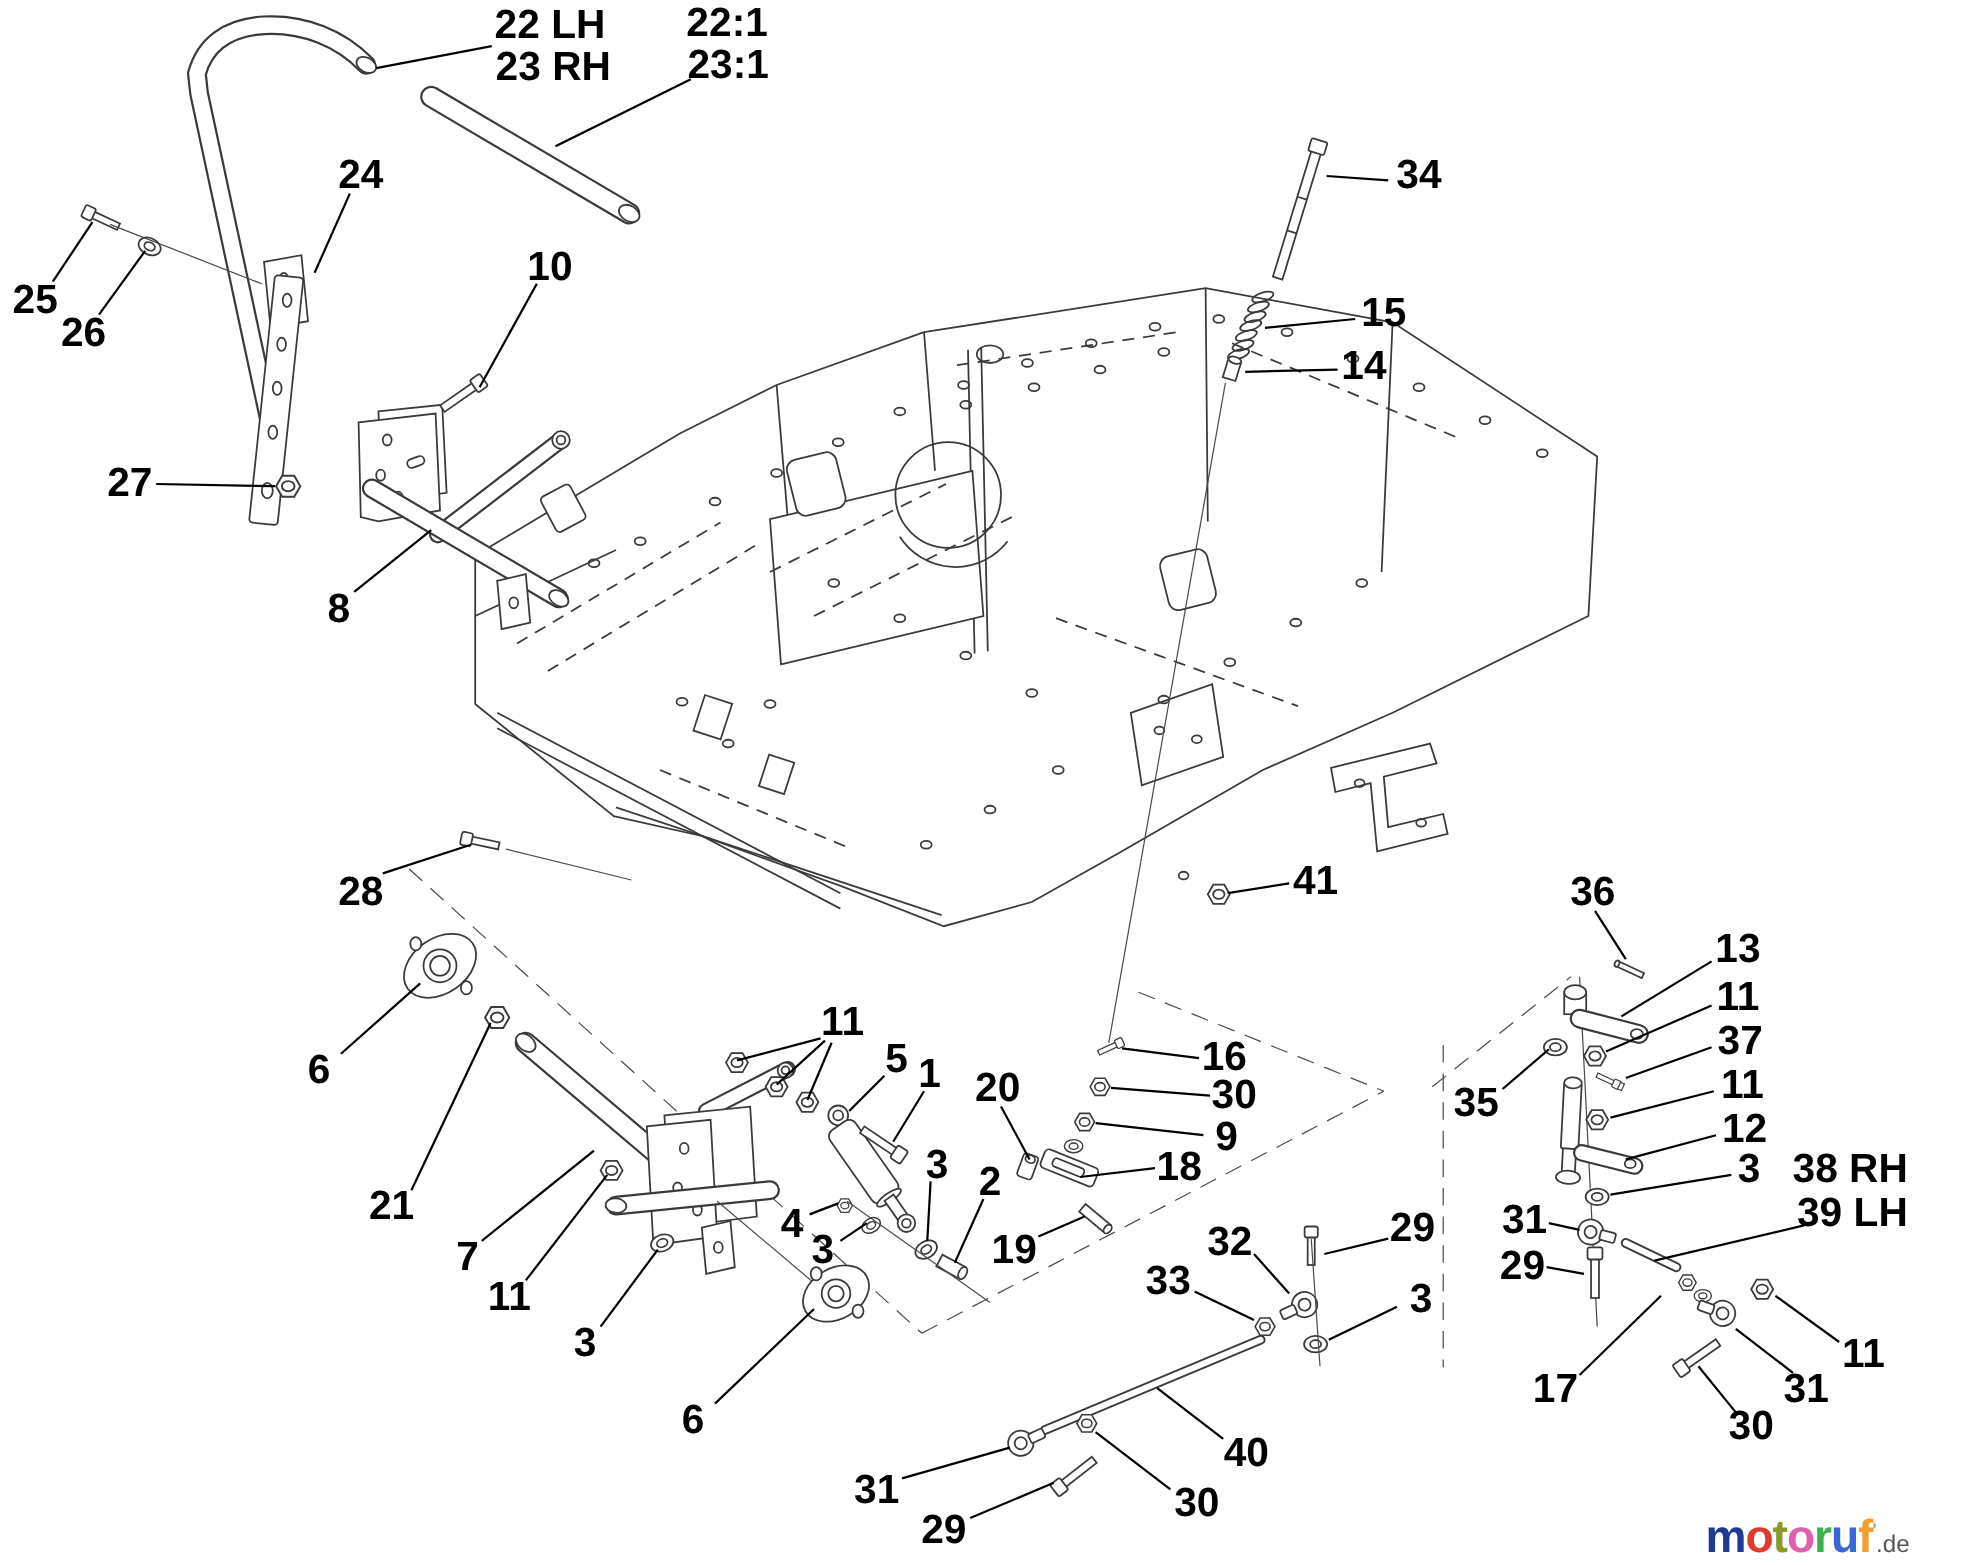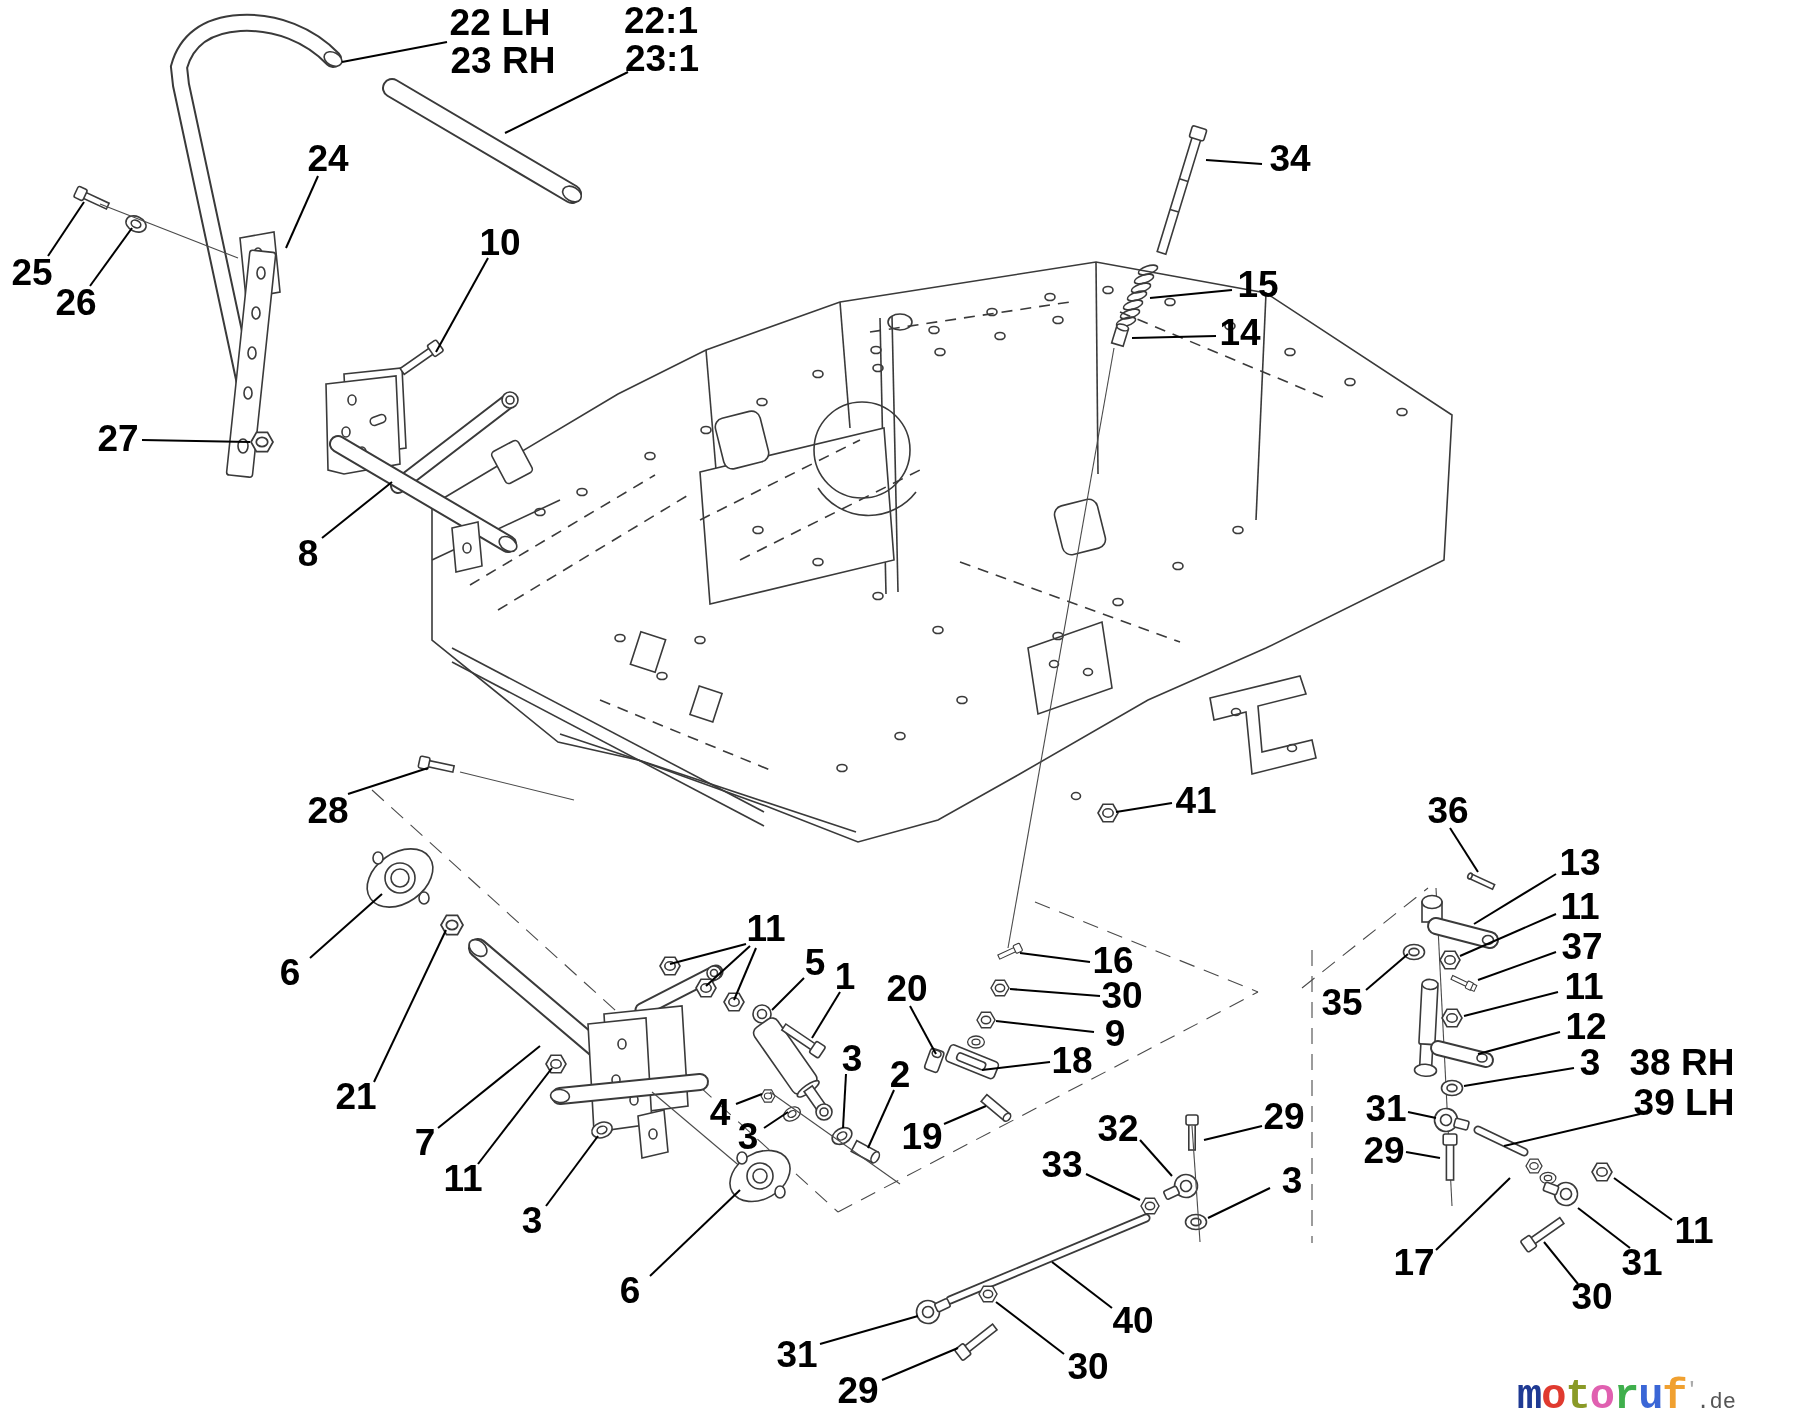--- a/index.html
+++ b/index.html
@@ -9,21 +9,21 @@
   .pf{fill:#fff;stroke:#3a3a3a;stroke-width:1.6;}
   .ln{fill:none;stroke:#3a3a3a;stroke-width:1.6;}
   .lnt{fill:none;stroke:#4a4a4a;stroke-width:1.1;}
   .dash{stroke-dasharray:16 10;}
   .dash2{stroke-dasharray:11 8;}
   .tubeO{fill:none;stroke:#3a3a3a;stroke-width:18;stroke-linecap:round;}
   .tubeI{fill:none;stroke:#fff;stroke-width:14;stroke-linecap:round;}
   .leader{stroke:#000;stroke-width:2;fill:none;}
   .callout{font-family:"Liberation Sans",sans-serif;font-size:37px;font-weight:700;fill:#000;}
   #watermark{position:absolute;right:8px;bottom:2px;
-             font-family:Liberation Mono, monospace;
+             font-family:Liberation Sans, sans-serif;
              font-weight:700;font-size:42px;letter-spacing:-1px;white-space:nowrap;}
   #watermark .suffix{font-size:22px;font-weight:400;color:#555;letter-spacing:0;}
   #watermark .tick{font-size:18px;color:#aaa;vertical-align:14px;}
 </style>
 </head>
 <body>
 
 <div id="stage">
 <svg viewBox="0 0 1800 1423" width="1800" height="1423">
   <defs>

